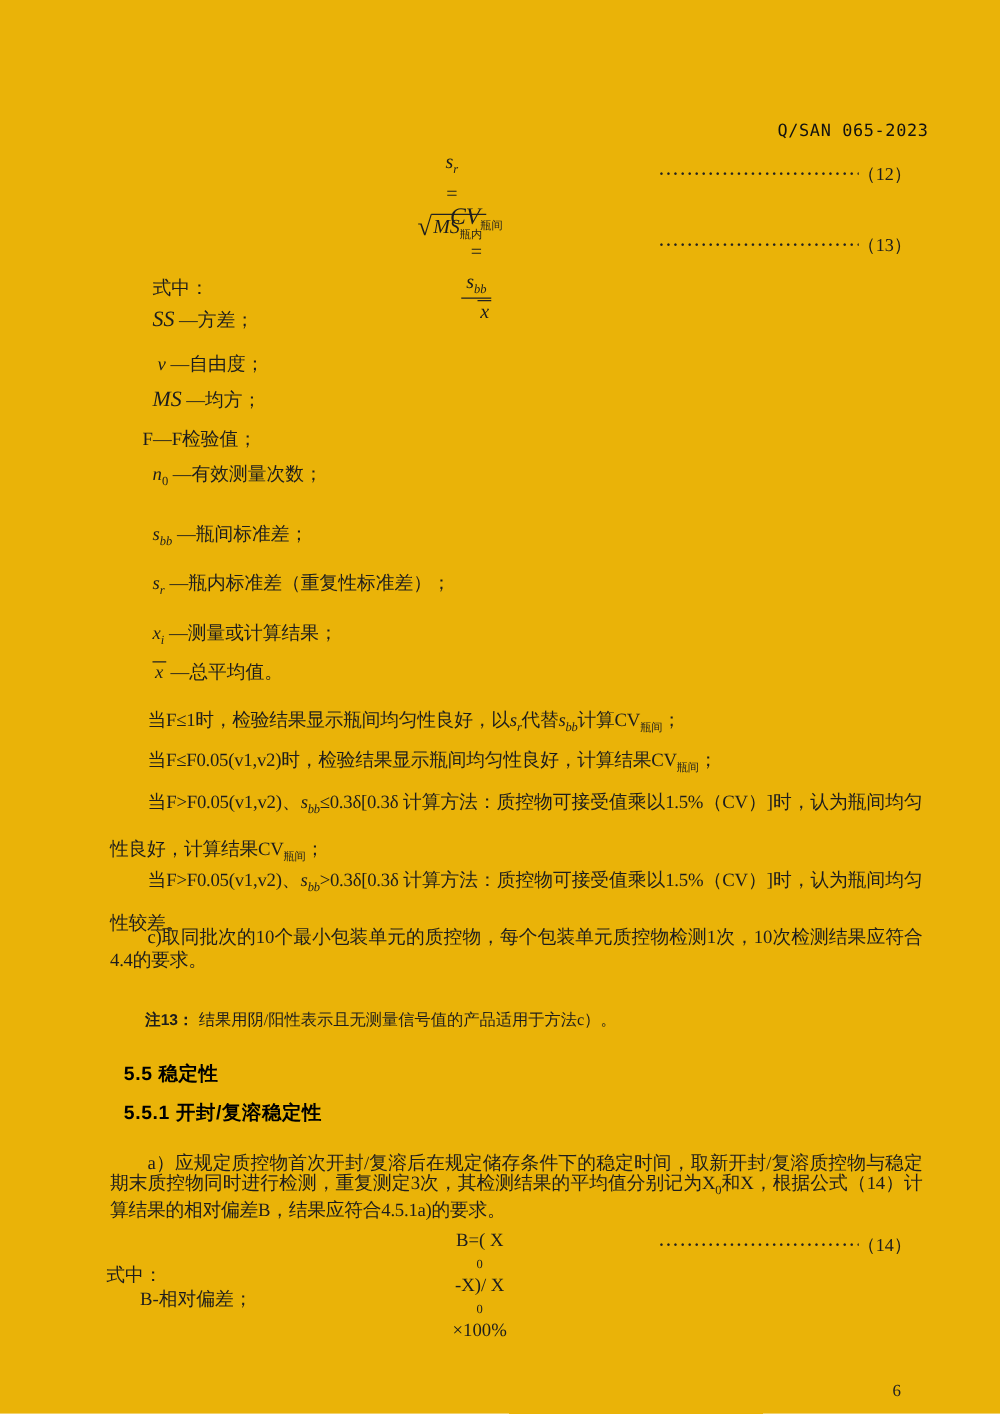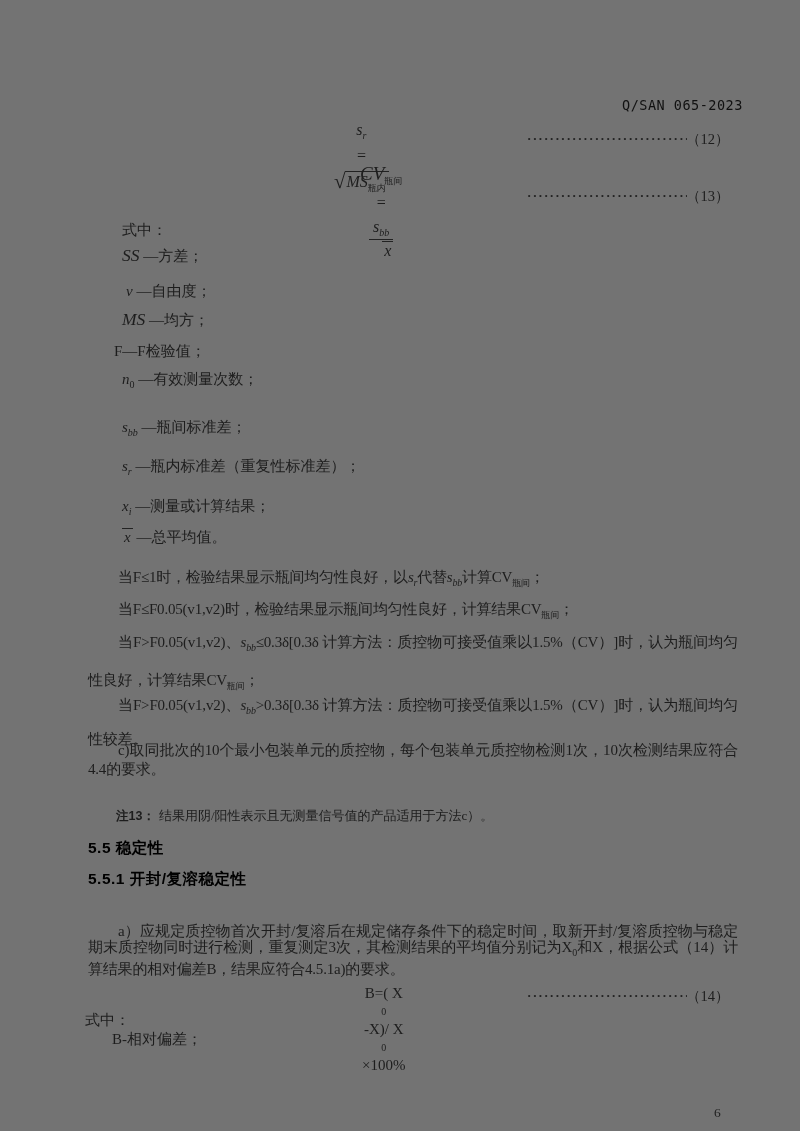--- a/index.html
+++ b/index.html
@@ -1,16 +1,16 @@
 <!DOCTYPE html>
 <html><head>
 <meta charset="utf-8">
 <style>
   html,body{margin:0;padding:0;background:#fff;}
-  .page{position:relative;width:800px;height:1131px;background:#737373;overflow:hidden;
+  .page{position:relative;width:800px;height:1131px;background:#eab308;overflow:hidden;
         font-family:"Liberation Serif","DejaVu Serif",serif;color:#222;font-size:15px;}
   .doc-code{position:absolute;top:97px;left:622px;font-family:"DejaVu Sans Mono",monospace;
         font-size:13.5px;color:#111;letter-spacing:.5px;}
   
   .formula{position:absolute;display:flex;align-items:center;gap:6px;font-size:16px;color:#1d1d1d;flex-direction:column;}
   .f12{top:121px;left:334px;}
   .f13{top:163px;left:360px;}
   .f14{top:985px;left:362px;font-size:15px;gap:4px;}
   .it{font-style:italic;font-family:"Liberation Serif",serif;}
   .itl{font-style:italic;font-family:"Liberation Serif",serif;font-size:17.5px;}
@@ -28,21 +28,21 @@
   .leader{position:absolute;left:527px;width:160px;overflow:hidden;white-space:nowrap;
         font-weight:bold;font-size:13px;letter-spacing:1.3px;color:#222;}
   .flabel{position:absolute;left:686px;font-size:14.5px;color:#1d1d1d;}
   
   .def{position:absolute;left:122px;color:#1d1d1d;}
   .para{position:absolute;left:88px;width:650px;margin:0;text-align:justify;text-indent:2em;
         line-height:30px;letter-spacing:-.2px;color:#1d1d1d;}
   .dense{line-height:16px;}
   .note{position:absolute;left:116px;font-size:13px;color:#1d1d1d;}
   .nlabel{font-family:"Liberation Sans",sans-serif;font-weight:bold;font-size:12.5px;margin-right:4px;}
-  .heading{position:absolute;left:88px;margin:0;font-family:"Liberation Sans",sans-serif;
+  .heading{position:absolute;left:88px;margin:11px;font-family:"Liberation Sans",sans-serif;
         font-size:15.5px;font-weight:bold;color:#000;letter-spacing:.5px;}
   .pageno{position:absolute;top:1105px;left:714px;font-size:13.5px;color:#222;}
 </style>
 </head>
 <body>
 
 <div class="page">
 
   <div class="doc-code">Q/SAN 065-2023</div>
 

